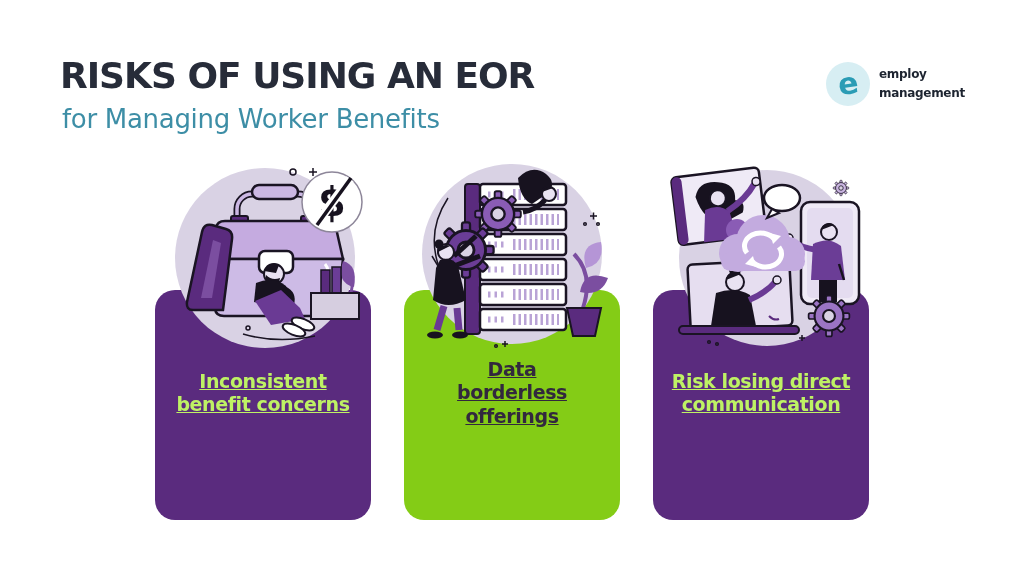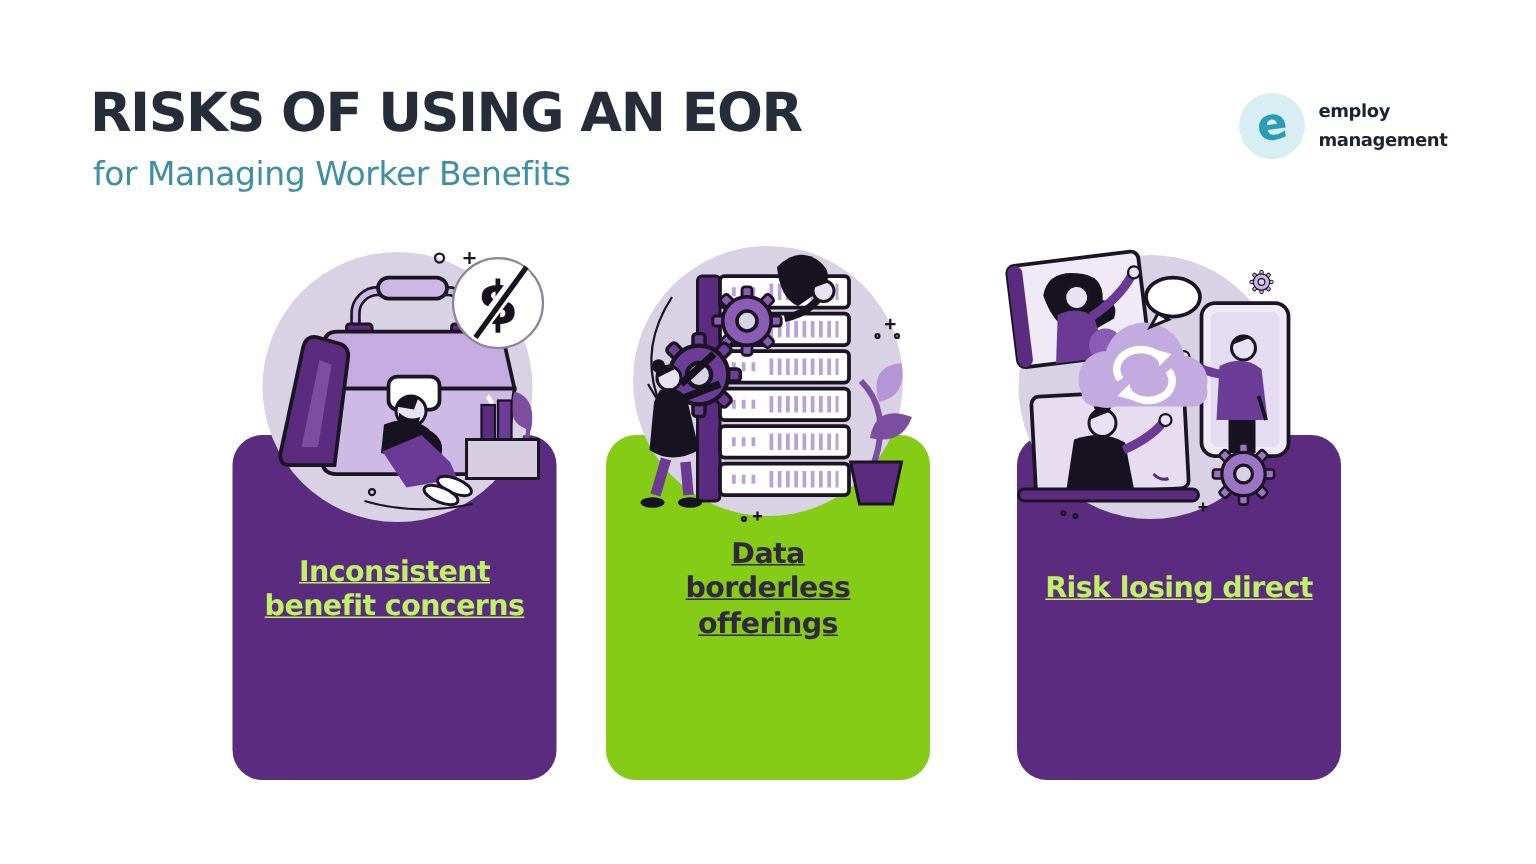--- a/index.html
+++ b/index.html
@@ -2,38 +2,38 @@
 <html><head>
 <meta charset="utf-8">
 <style>
   html,body{margin:0;padding:0;background:#ffffff;}
   .canvas{position:relative;width:1024px;height:576px;background:#ffffff;overflow:hidden;
           font-family:"DejaVu Sans","Liberation Sans",sans-serif;}
 
   
   .header{position:absolute;left:60px;top:54px;}
   .title{font-size:36px;font-weight:bold;color:#272c39;letter-spacing:-1px;line-height:44px;margin:0;}
-  .subtitle{font-size:22px;font-weight:normal;color:#3d8ea6;letter-spacing:-0.3px;margin:6px 0 0 2px;}
+  .subtitle{font-size:26px;font-weight:normal;color:#3d8ea6;letter-spacing:-0.3px;margin:6px 0 0 2px;}
 
   
   .logo{position:absolute;left:826px;top:62px;display:flex;align-items:center;gap:9px;}
   .logo-mark{width:44px;height:44px;border-radius:50%;background:#d7eef3;display:flex;
              align-items:center;justify-content:center;}
   .logo-mark span{font-size:30px;font-weight:bold;color:#2b9cb5;transform:rotate(-8deg);line-height:1;}
   .logo-text{font-size:12px;font-weight:bold;color:#1d2430;line-height:19px;letter-spacing:-0.3px;}
 
   
   .card{position:absolute;top:290px;width:216px;height:230px;border-radius:20px;
         display:flex;flex-direction:column;justify-content:center;align-items:center;
         text-align:center;padding:0;box-sizing:border-box;z-index:1;}
   .card.dark{background:#5a2b7e;color:#bef264;text-decoration:underline;}
   .card.light{background:#84cc16;color:#32283e;text-decoration:underline;}
   .card-label{font-size:19px;font-weight:bold;line-height:1.22;letter-spacing:-0.4px;
               transform:translateY(-12px);}
-  .card1{left:155px;} .card2{left:404px;} .card3{left:678px;}
+  .card1{left:155px;} .card2{left:404px;} .card3{left:653px;}
 
   
   .illus{position:absolute;top:158px;width:220px;height:200px;z-index:2;}
   .illus1{left:153px;} .illus2{left:402px;} .illus3{left:651px;}
   svg{display:block;}
 </style>
 </head>
 <body>
 
 <div class="canvas">
@@ -64,20 +64,21 @@
     <div class="card-label">
       <div>Data</div>
       <div>borderless</div>
       <div>offerings</div>
     </div>
   </div>
 
   <div class="card dark card3">
     <div class="card-label">
       <div>Risk losing direct</div>
+      <div>communication</div>
     </div>
   </div>
 
   <div class="illus illus1">
     <svg viewBox="0 0 220 200" width="220" height="200">
       <circle cx="112" cy="100" r="90" fill="#d9d2e4"></circle>
 
       <g stroke="#1a1423" stroke-width="1.5" fill="none">
         <circle cx="140" cy="14" r="3"></circle>
         <path d="M156 14 h8 M160 10 v8"></path>

